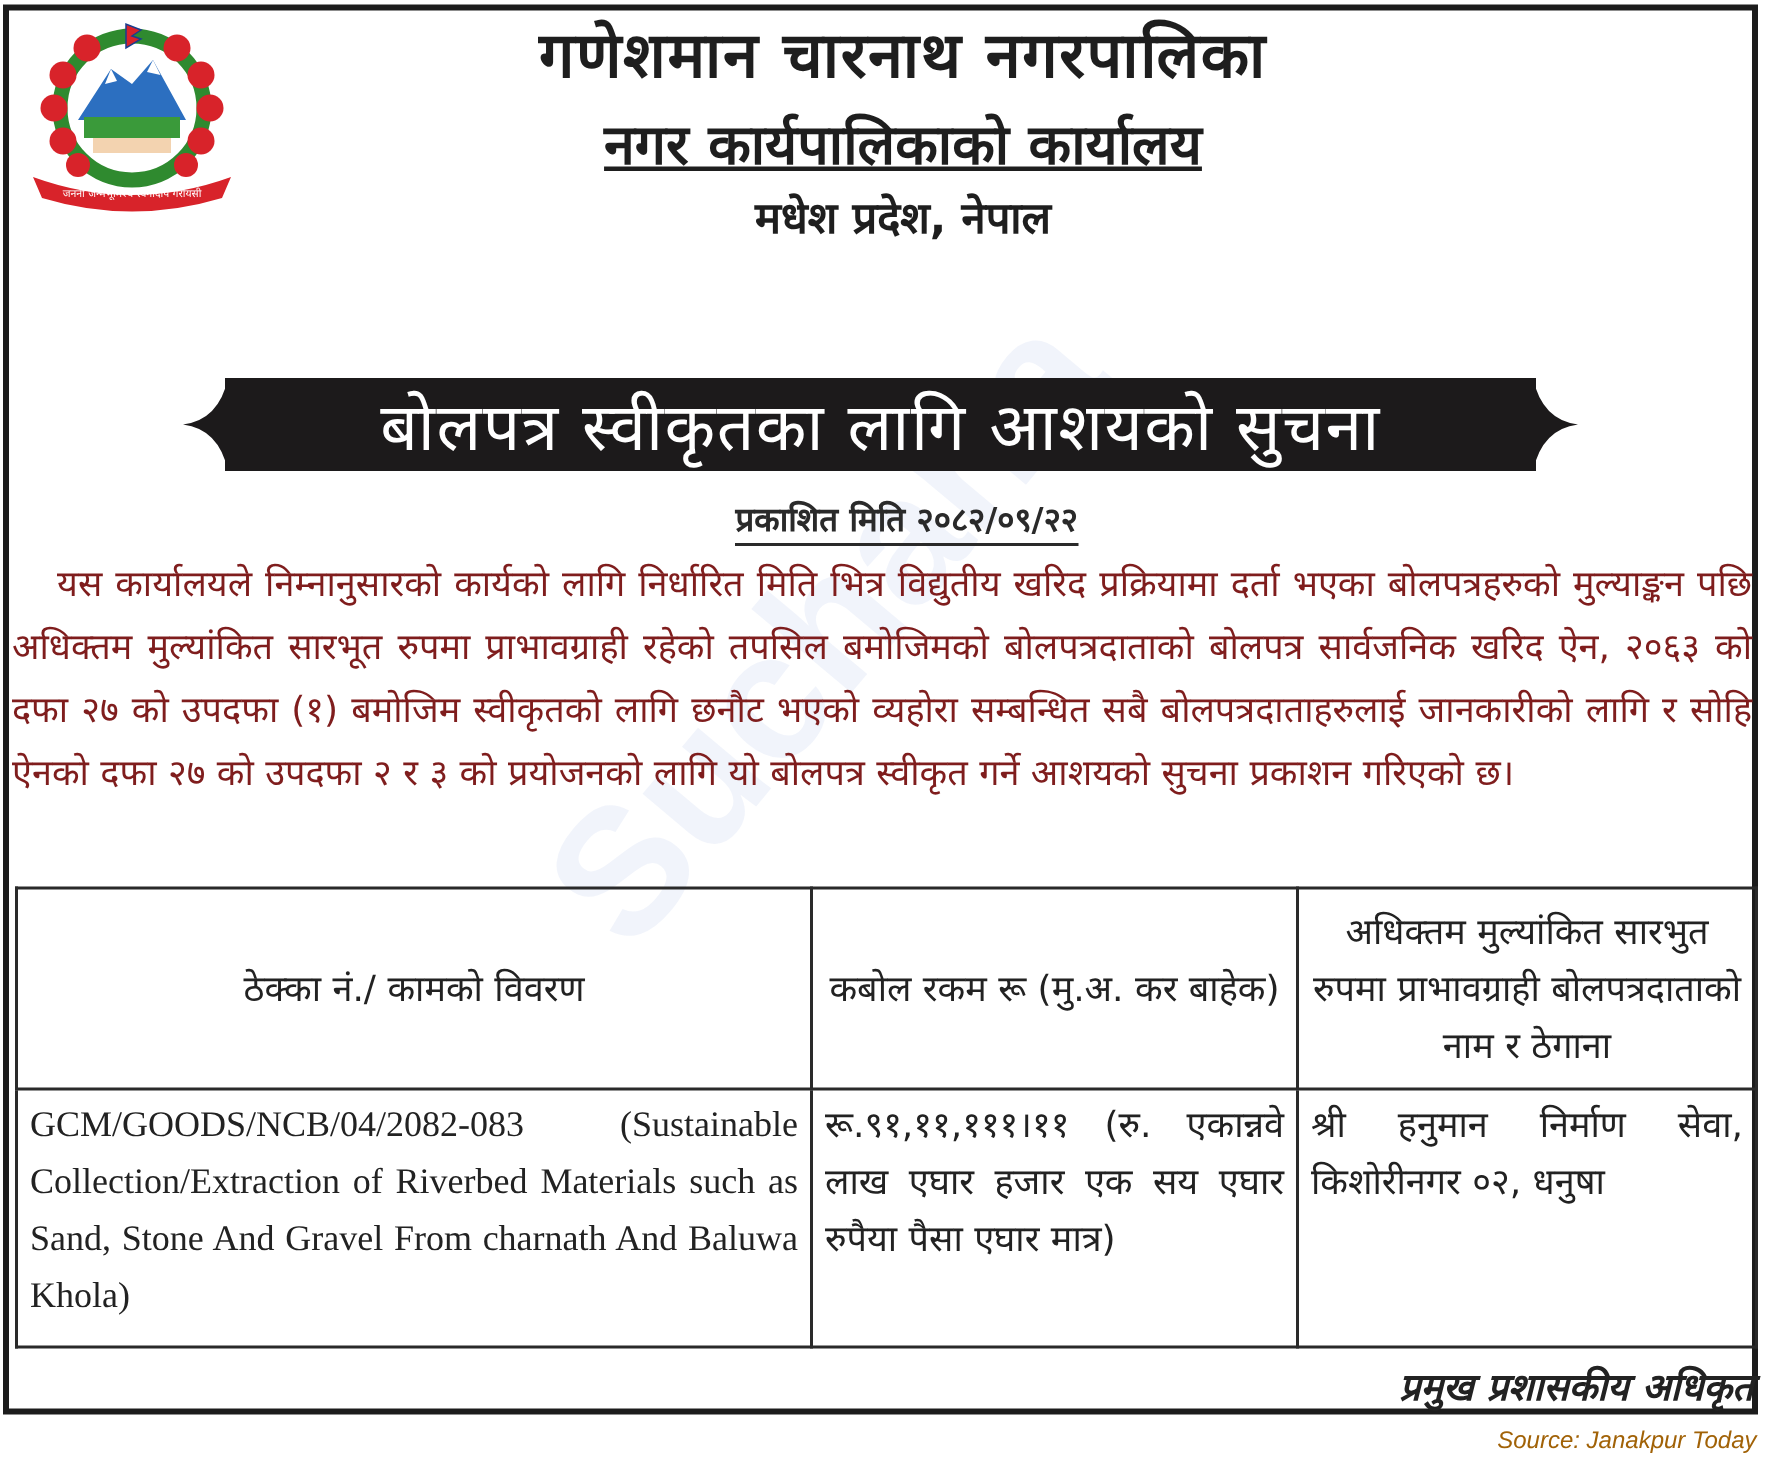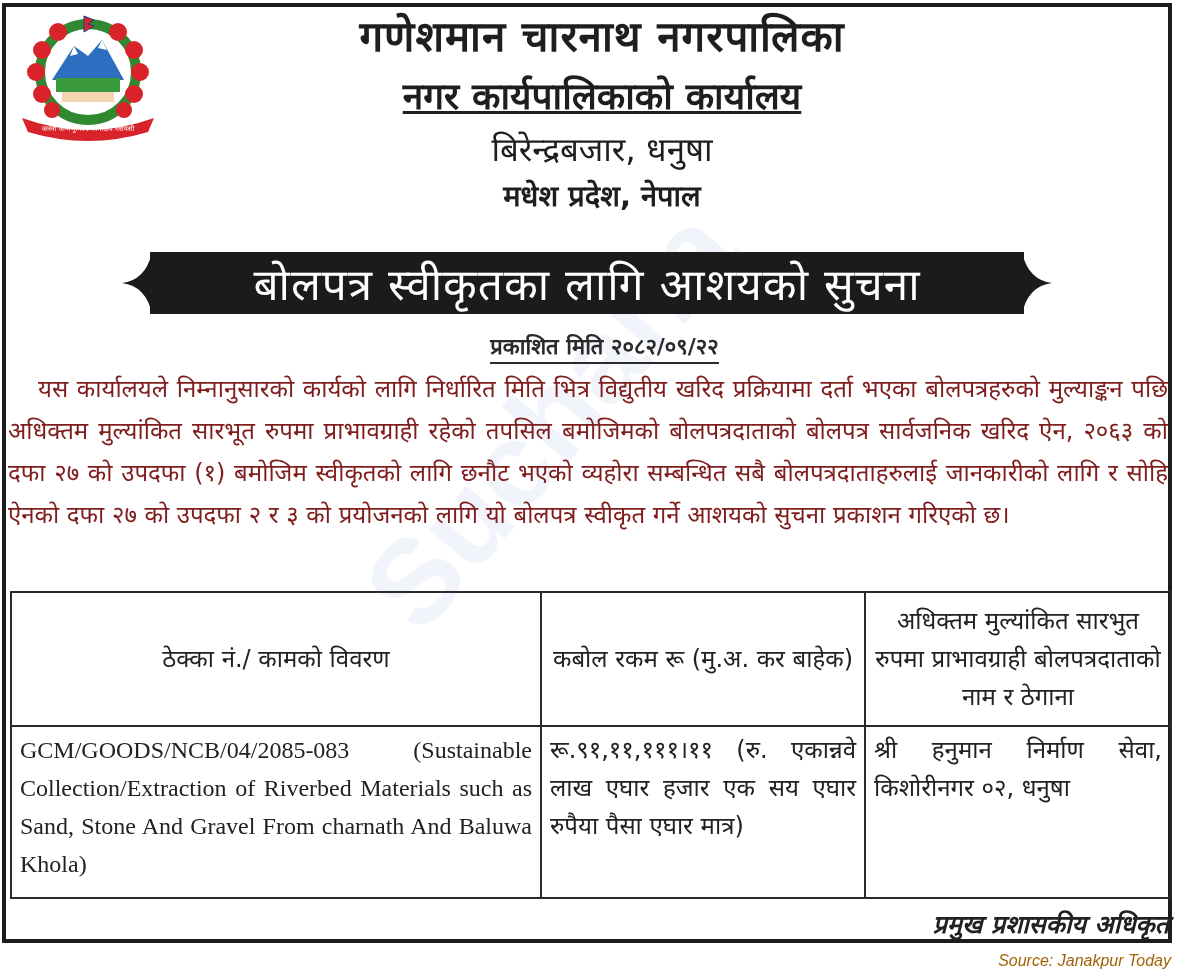--- a/index.html
+++ b/index.html
@@ -97,21 +97,20 @@
   <rect x="44" y="68" width="64" height="14" fill="#3a9a3a"></rect>
   <rect x="50" y="82" width="52" height="10" fill="#f3d3b0"></rect>
   <polygon points="72,6 72,22 82,16 76,14 82,10" fill="#d8232a" stroke="#1a3d8f" stroke-width="1"></polygon>
   <path d="M10,108 Q76,132 142,108 L136,122 Q76,140 16,122 Z" fill="#d8232a"></path>
   <text x="76" y="121" font-size="7" fill="#fff" text-anchor="middle" font-family="DejaVu Sans, sans-serif">जननी जन्मभूमिश्च स्वर्गादपि गरीयसी</text>
 </svg>
 
 <div class="header">
   <div class="h-line h1">गणेशमान चारनाथ नगरपालिका</div>
   <div class="h-line h2">नगर कार्यपालिकाको कार्यालय</div>
-  <div class="h-line h3">बिरेन्द्रबजार, धनुषा</div>
   <div class="h-line h4">मधेश प्रदेश, नेपाल</div>
 </div>
 
 <div class="banner-wrap">
   <svg class="banner-tip left" viewBox="0 0 30 62">
     <path d="M30,0 L30,62 Q24,34 0,31 Q24,28 30,0 Z" fill="#1c1a1b"></path>
   </svg>
   <div class="banner">
     <span class="banner-text">बोलपत्र स्वीकृतका लागि आशयको सुचना</span>
   </div>
@@ -134,21 +133,21 @@
       <col style="width:324px">
       <col style="width:306px">
   </colgroup>
   <tbody>
       <tr>
     <th>ठेक्का नं./ कामको विवरण</th>
     <th>कबोल रकम रू (मु.अ. कर बाहेक)</th>
     <th>अधिक्तम मुल्यांकित सारभुत रुपमा प्राभावग्राही बोलपत्रदाताको नाम र ठेगाना</th>
   </tr>
   <tr>
-    <td class="en">GCM/GOODS/NCB/04/2085-083 (Sustainable Collection/Extraction of Riverbed Materials such as Sand, Stone And Gravel From charnath And Baluwa Khola)</td>
+    <td class="en">GCM/GOODS/NCB/04/2082-083 (Sustainable Collection/Extraction of Riverbed Materials such as Sand, Stone And Gravel From charnath And Baluwa Khola)</td>
     <td class="dv">रू.९१,११,१११।११ (रु. एकान्नवे लाख एघार हजार एक सय एघार रुपैया पैसा एघार  मात्र)</td>
     <td class="dv">श्री हनुमान निर्माण सेवा, किशोरीनगर ०२, धनुषा</td>
   </tr>
 </tbody>
   </table>
 
 <div class="signature">प्रमुख प्रशासकीय अधिकृत</div>
 <div class="source">Source: Janakpur Today</div>
 
 </body></html>

